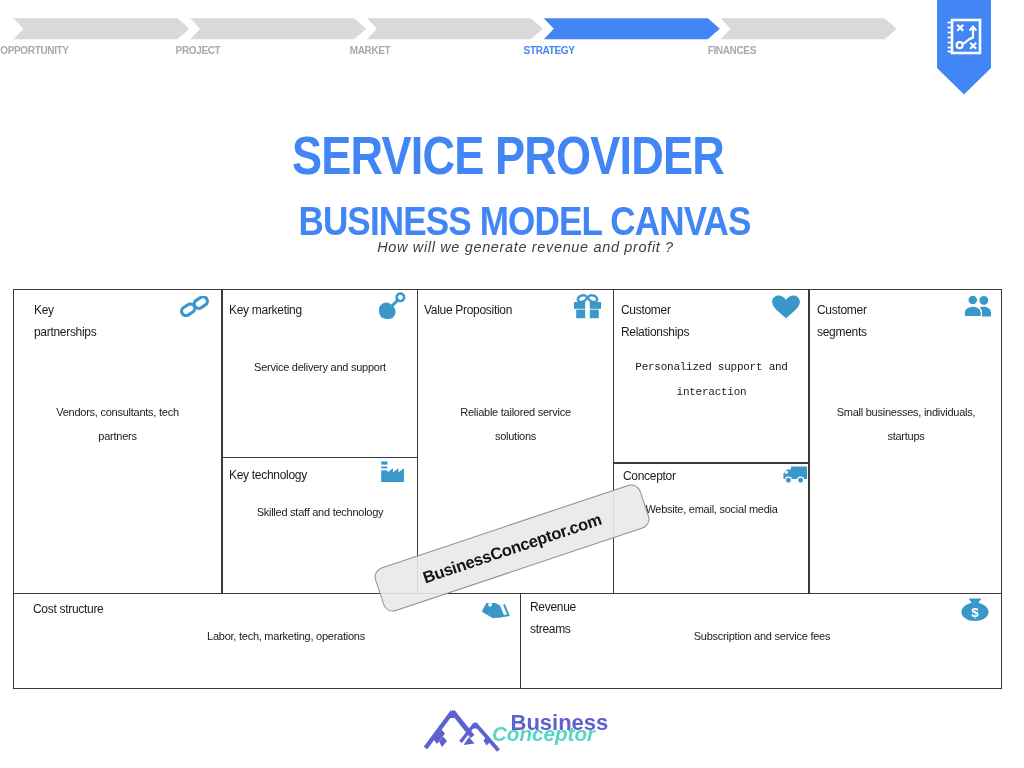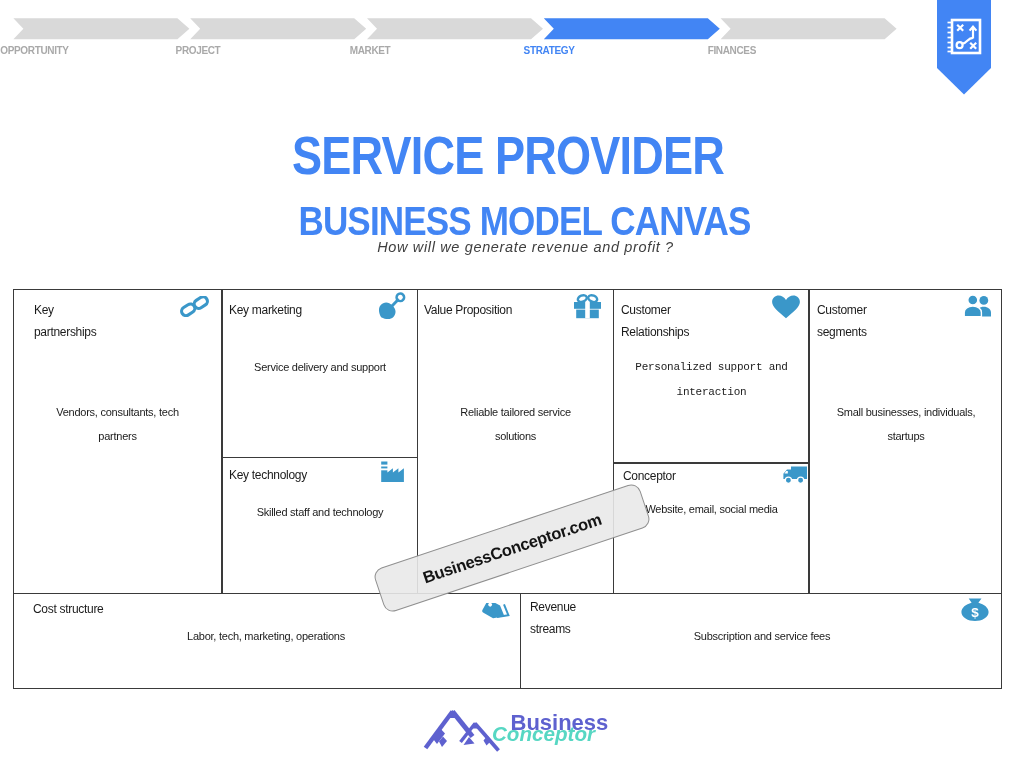--- a/index.html
+++ b/index.html
@@ -81,21 +81,21 @@
 <div class="hdr" style="left:33px;top:599.4px;">Cost structure</div>
 <div class="hdr" style="left:530px;top:595.5px;line-height:22px;">Revenue<br>streams</div>
 
 <div class="bdy" style="left:14px;top:399.8px;width:207px;">Vendors, consultants, tech<br>partners</div>
 <div class="bdy" style="left:223px;top:355.3px;width:194px;">Service delivery and support</div>
 <div class="bdy" style="left:418px;top:399.8px;width:195px;">Reliable tailored service<br>solutions</div>
 <div class="bdy" style="left:614px;top:355.3px;width:195px;font-family:Liberation Mono, monospace;">Personalized support and<br>interaction</div>
 <div class="bdy" style="left:810px;top:399.8px;width:192px;">Small businesses, individuals,<br>startups</div>
 <div class="bdy" style="left:223px;top:499.8px;width:194px;">Skilled staff and technology</div>
 <div class="bdy" style="left:614px;top:496.8px;width:195px;">Website, email, social media</div>
-<div class="bdy" style="left:13px;top:623.8px;width:506px;">Labor, tech, marketing, operations</div>
+<div class="bdy" style="left:13px;top:623.8px;width:506px;padding-left:20px;">Labor, tech, marketing, operations</div>
 <div class="bdy" style="left:521px;top:623.8px;width:482px;">Subscription and service fees</div>
 
 <svg class="abs" style="left:179px;top:296px" width="31" height="21" viewBox="0 0 31 21">
   <g stroke="#3a97c9" fill="none" stroke-width="3.1">
     <rect x="-7" y="-4.4" width="14" height="8.8" rx="4.4" transform="translate(9.2,13.8) rotate(-33)"></rect>
     <rect x="-7" y="-4.4" width="14" height="8.8" rx="4.4" transform="translate(21.8,6.6) rotate(-33)"></rect>
   </g>
 </svg>
 
 <svg class="abs" style="left:374.5px;top:291px" width="33" height="31" viewBox="0 0 31 29">

